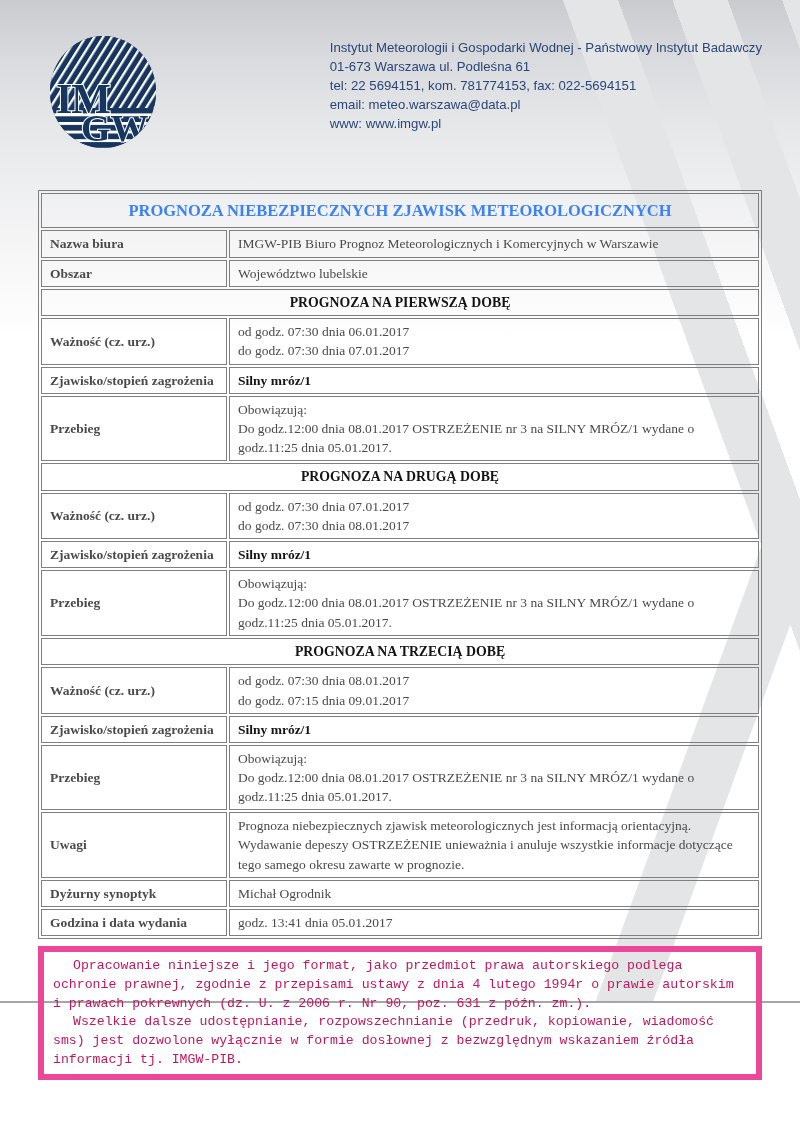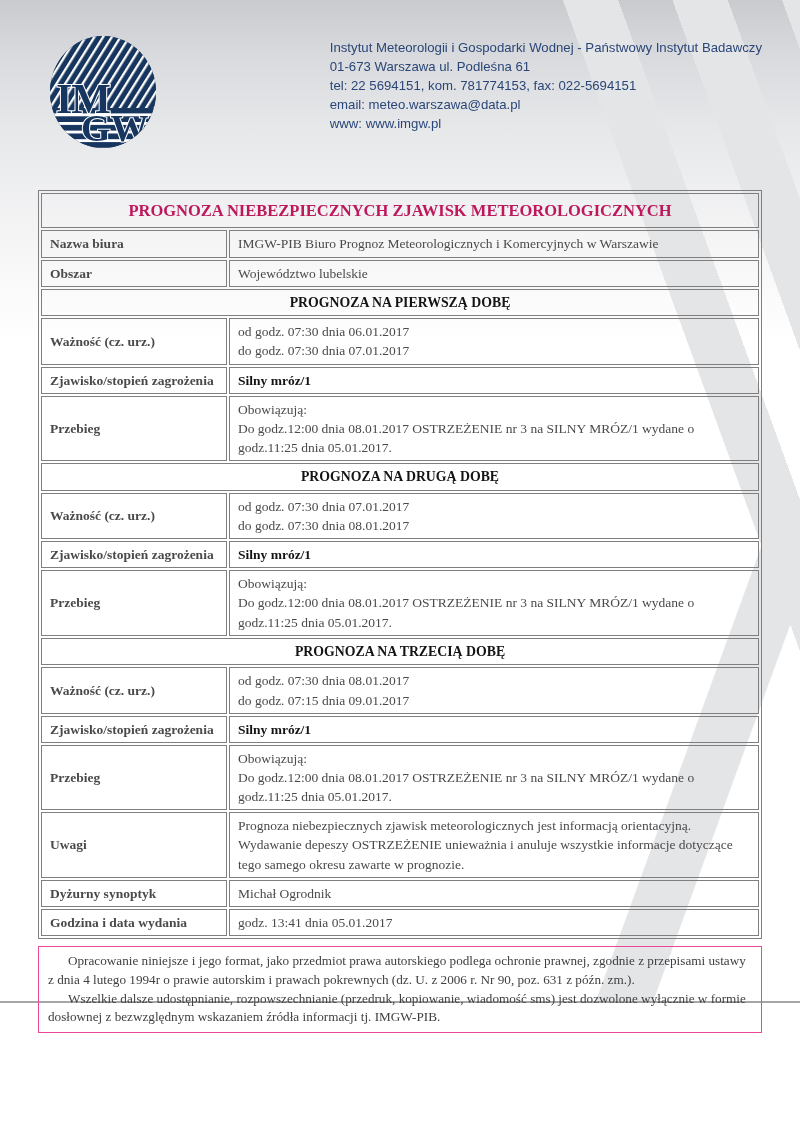--- a/index.html
+++ b/index.html
@@ -30,25 +30,25 @@
 
   
   .doc{position:absolute;left:38px;top:190px;width:724px;}
   table.forecast{width:100%;border-collapse:separate;border-spacing:2px;
     border:1px solid #7f7f7f;font-family:"Liberation Serif",serif;background:transparent;}
   table.forecast td{border:1px solid #7f7f7f;padding:3px 8px;font-size:13.5px;
     line-height:1.42;color:#4a4a4a;vertical-align:middle;background:transparent;}
   td.label{width:168px;font-weight:bold;color:#141414;}
   td.top{vertical-align:top;}
   td.vbold .ln{font-weight:bold;color:#141414;}
-  tr.title td{text-align:center;font-weight:bold;color:#be185d;font-size:16.5px;padding:5px;}
+  tr.title td{text-align:center;font-weight:bold;color:#3b82f6;font-size:16.5px;padding:5px;}
   tr.section td{text-align:center;font-weight:bold;color:#141414;font-size:13.8px;padding:3px;}
 
-  .copyright-box{border:1px solid #ec4899;margin-top:7px;padding:5px 9px;
-    font-family:Liberation Serif, serif;font-size:13.2px;line-height:1.42;color:#404040;}
+  .copyright-box{border:6px solid #ec4899;margin-top:7px;padding:5px 9px;
+    font-family:Liberation Mono, monospace;font-size:13.2px;line-height:1.42;color:#be185d;}
   .copyright-box p{margin:0;text-indent:20px;}
 </style>
 </head>
 <body>
 
 <div class="stage">
   <div class="bg-grad"></div>
   <div class="stripe-clip">
     <div class="stripes"></div>
     <div class="stripe-rev"></div>

